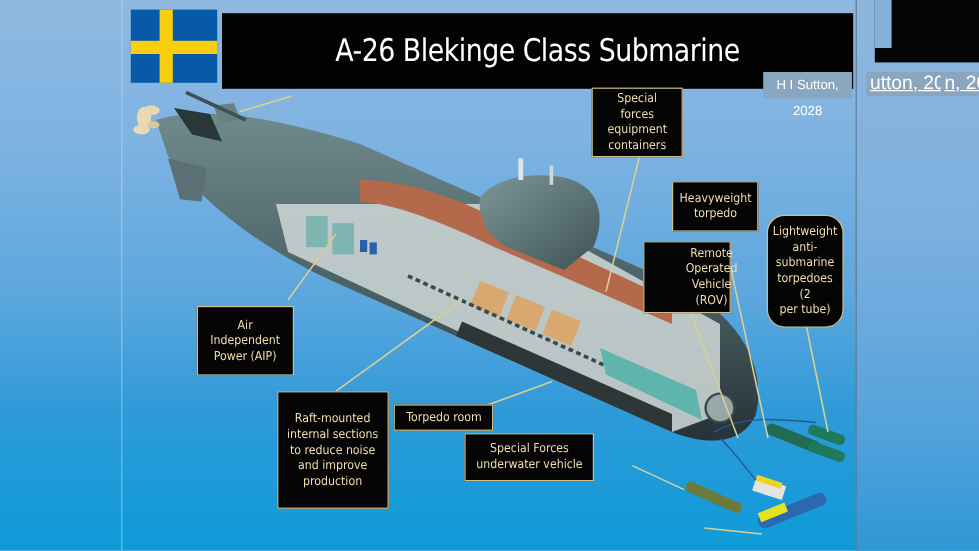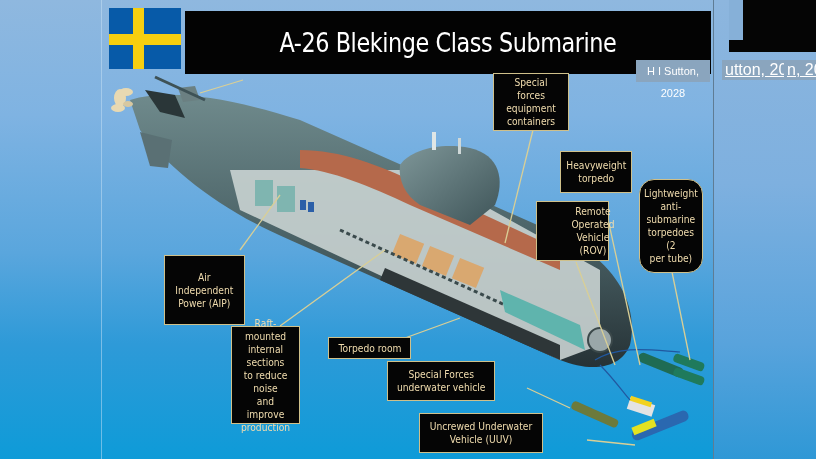--- a/index.html
+++ b/index.html
@@ -142,36 +142,32 @@
 Operated
 Vehicle (ROV)</span>
   </div>
   <div class="label" style="left:639px;top:179px;width:64px;height:94px;border-radius:15px;">
     <span>Lightweight
 anti-
 submarine
 torpedoes (2
 per tube)</span>
   </div>
-  <div class="label" style="left:164px;top:255px;width:81px;height:70px;">
+  <div class="label" style="left:164px;top:255px;width:81px;height:58px;">
     <span>Air
 Independent
 Power (AIP)</span>
   </div>
-  <div class="label" style="left:231px;top:326px;width:69px;height:98px;">
+  <div class="label" style="left:231px;top:326px;width:93px;height:98px;">
     <span>Raft-mounted
 internal sections
 to reduce noise
 and improve
 production</span>
   </div>
   <div class="label" style="left:328px;top:337px;width:83px;height:22px;">
     <span>Torpedo room</span>
   </div>
   <div class="label" style="left:387px;top:361px;width:108px;height:40px;">
     <span>Special Forces
 underwater vehicle</span>
   </div>
-  <div class="label" style="left:419px;top:413px;width:124px;height:40px;">
-    <span>Uncrewed Underwater
-Vehicle (UUV)</span>
-  </div>
 </div>
 
 </body></html>

